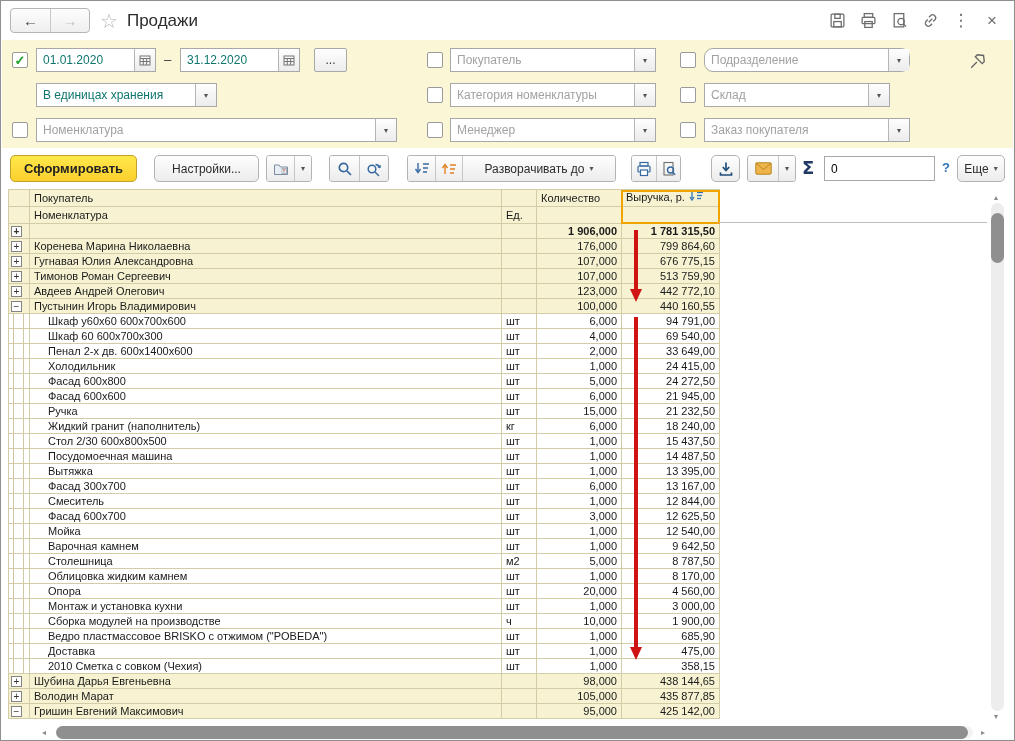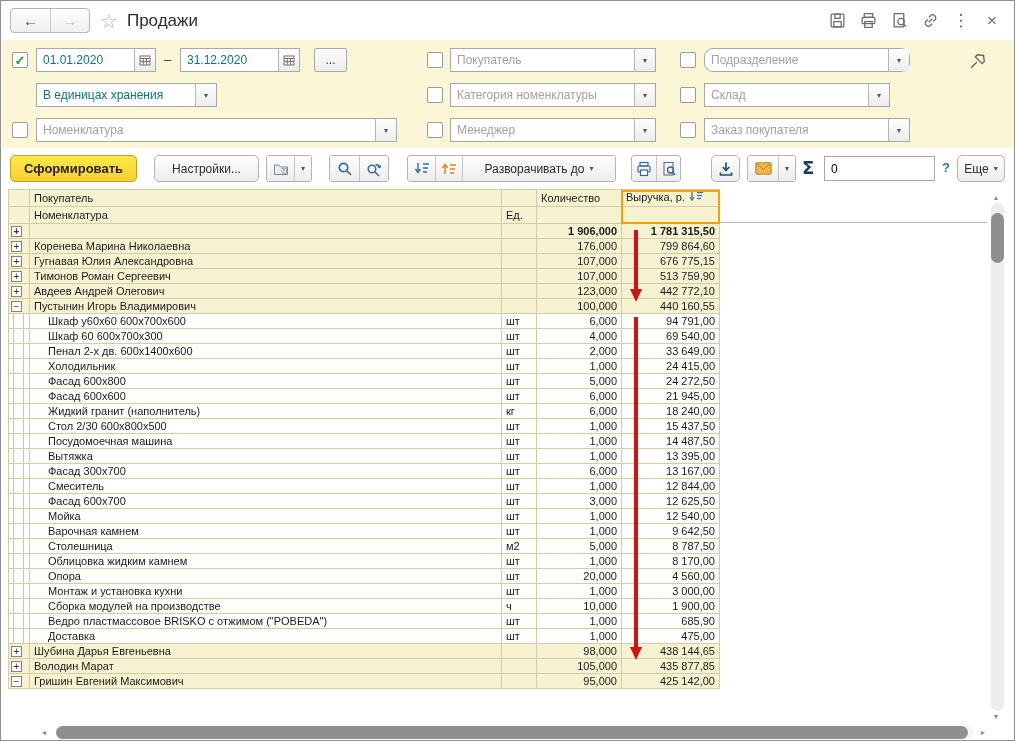--- a/index.html
+++ b/index.html
@@ -425,20 +425,27 @@
           </tr>
           <tr class="row-item">
             <td class="c-exp"></td>
             <td class="c-name">Фасад 600х600</td>
             <td>шт</td>
             <td class="num">6,000</td>
             <td class="num">21 945,00</td>
           </tr>
           <tr class="row-item">
             <td class="c-exp"></td>
+            <td class="c-name">Ручка</td>
+            <td>шт</td>
+            <td class="num">15,000</td>
+            <td class="num">21 232,50</td>
+          </tr>
+          <tr class="row-item">
+            <td class="c-exp"></td>
             <td class="c-name">Жидкий гранит (наполнитель)</td>
             <td>кг</td>
             <td class="num">6,000</td>
             <td class="num">18 240,00</td>
           </tr>
           <tr class="row-item">
             <td class="c-exp"></td>
             <td class="c-name">Стол 2/30 600х800х500</td>
             <td>шт</td>
             <td class="num">1,000</td>
@@ -534,20 +541,27 @@
             <td>шт</td>
             <td class="num">1,000</td>
             <td class="num">685,90</td>
           </tr>
           <tr class="row-item">
             <td class="c-exp"></td>
             <td class="c-name">Доставка</td>
             <td>шт</td>
             <td class="num">1,000</td>
             <td class="num">475,00</td>
+          </tr>
+          <tr class="row-item">
+            <td class="c-exp"></td>
+            <td class="c-name">2010 Сметка с совком (Чехия)</td>
+            <td>шт</td>
+            <td class="num">1,000</td>
+            <td class="num">358,15</td>
           </tr>
           <tr class="row-group">
             <td class="c-exp"><span class="expander">+</span></td>
             <td class="c-name">Шубина Дарья Евгеньевна</td>
             <td></td>
             <td class="num">98,000</td>
             <td class="num">438 144,65</td>
           </tr>
           <tr class="row-group">
             <td class="c-exp"><span class="expander">+</span></td>

